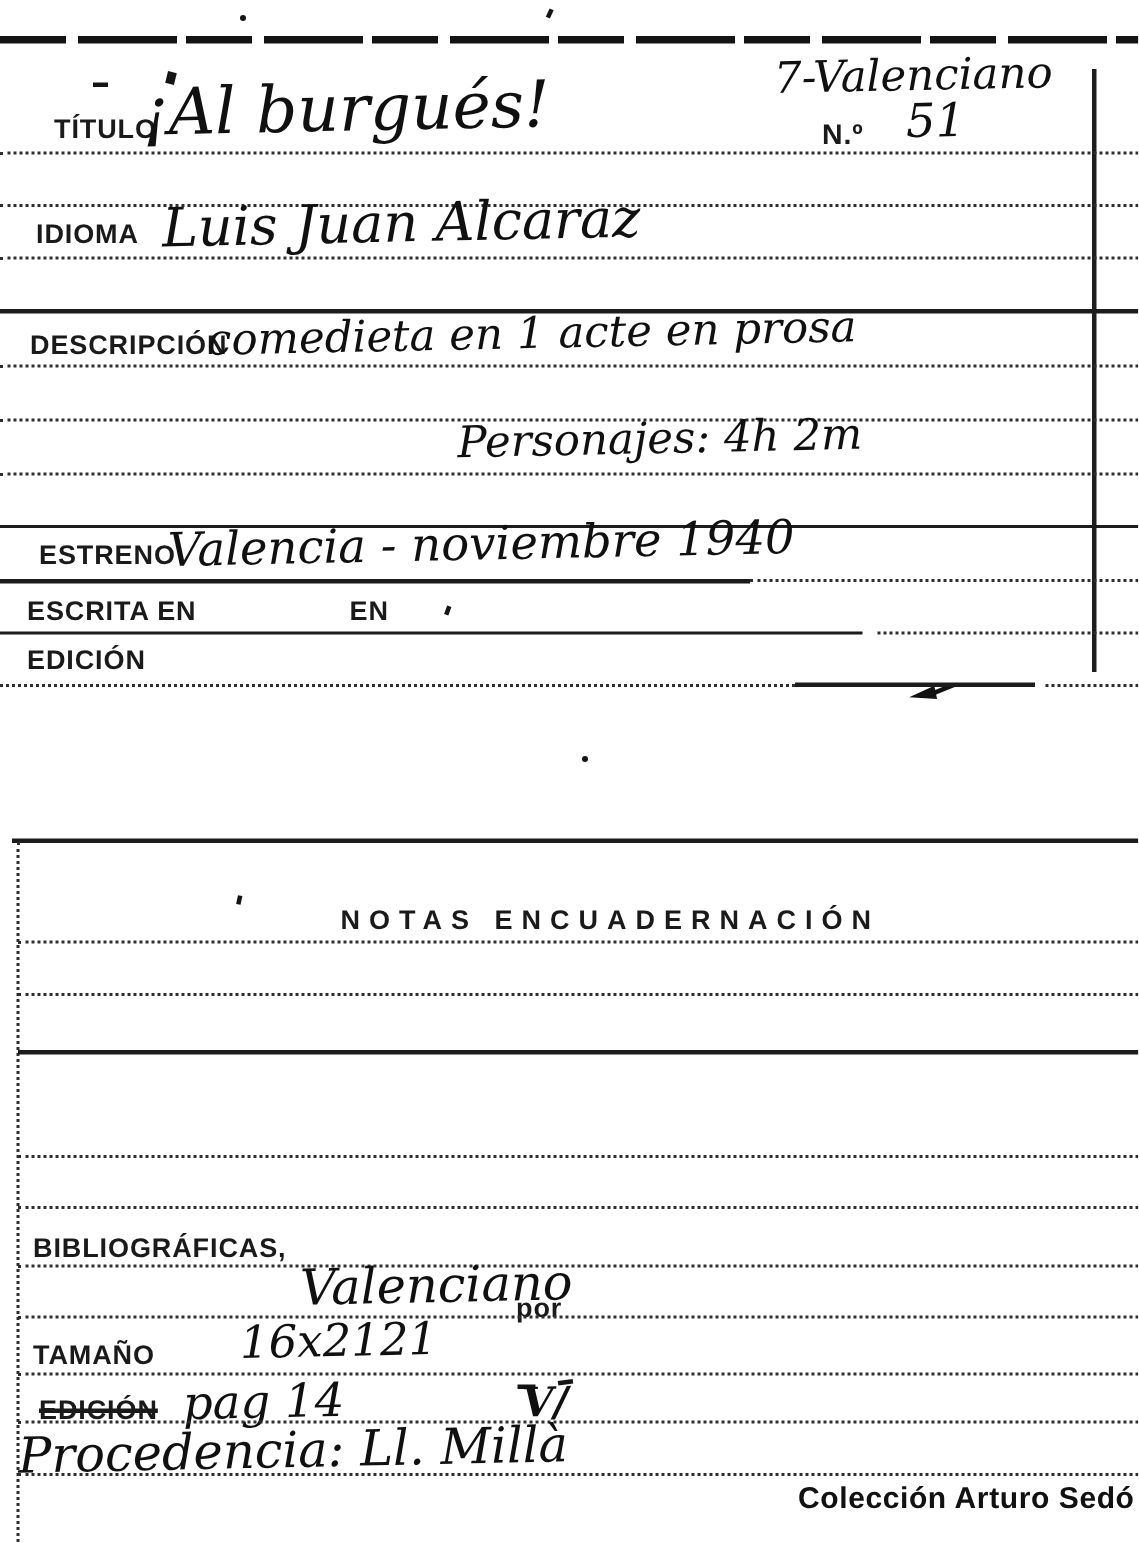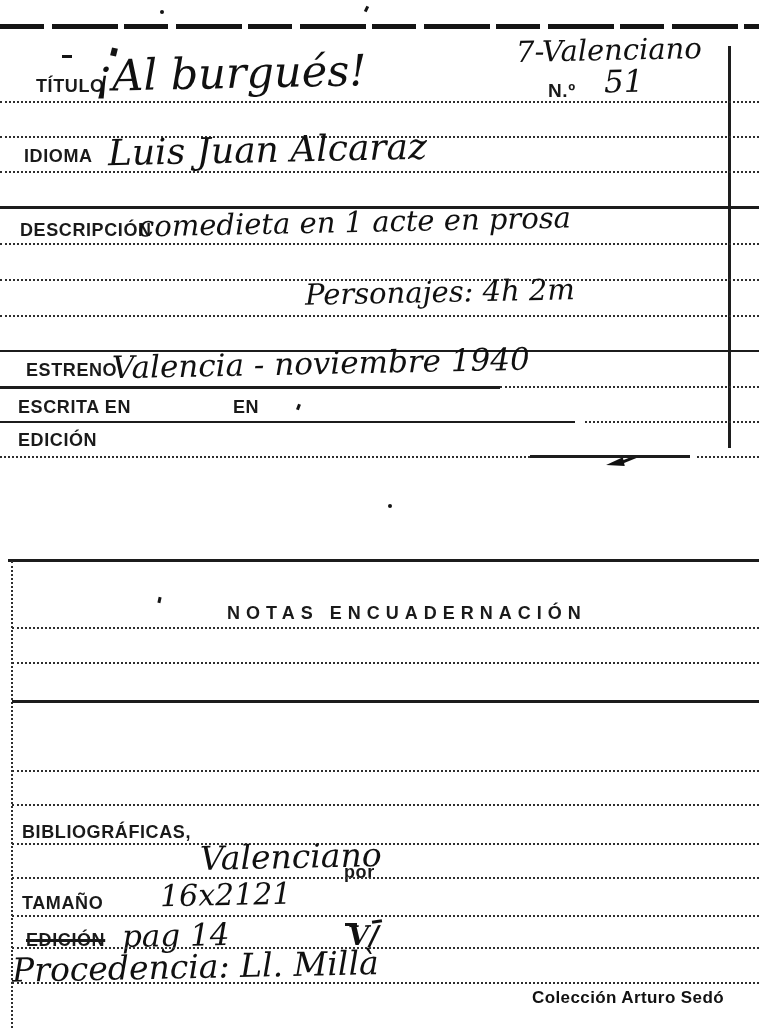--- a/index.html
+++ b/index.html
@@ -11,21 +11,21 @@
       white-space:nowrap;transform:rotate(-1.2deg);line-height:1;}
   .dotl{position:absolute;height:0;border-top:2px dotted #2e2e2e;}
   .soll{position:absolute;background:#1c1c1c;}
   .bar-broken{position:absolute;height:5px;
       background:repeating-linear-gradient(90deg,#141414 0 44px,rgba(0,0,0,0) 44px 52px,#141414 52px 118px,rgba(0,0,0,0) 118px 124px);}
   .vline-solid{position:absolute;width:3px;background:#1e1e1e;}
   .vline-dot{position:absolute;width:0;border-left:2px dotted #2e2e2e;}
   .speck{position:absolute;background:#141414;}
   .struck{text-decoration:line-through;text-decoration-thickness:3px;}
   .stamp{position:absolute;font-family:"Liberation Sans",sans-serif;font-weight:700;
-         font-size:17px;color:#111;letter-spacing:0.4px;white-space:nowrap;}
+         font-size:20px;color:#111;letter-spacing:0.4px;white-space:nowrap;}
   .header-spaced{letter-spacing:6px;font-size:18px;}
   .arrow-mark{position:absolute;width:0;height:0;border-top:4px solid transparent;
          border-bottom:5px solid transparent;border-right:18px solid #111;transform:rotate(-12deg);}
   .arrow-mark::after{content:"";position:absolute;left:15px;top:-2px;width:16px;height:3px;
          background:#111;transform:rotate(-10deg);}
 </style>
 </head>
 <body>
 
 <div id="card-scan">

